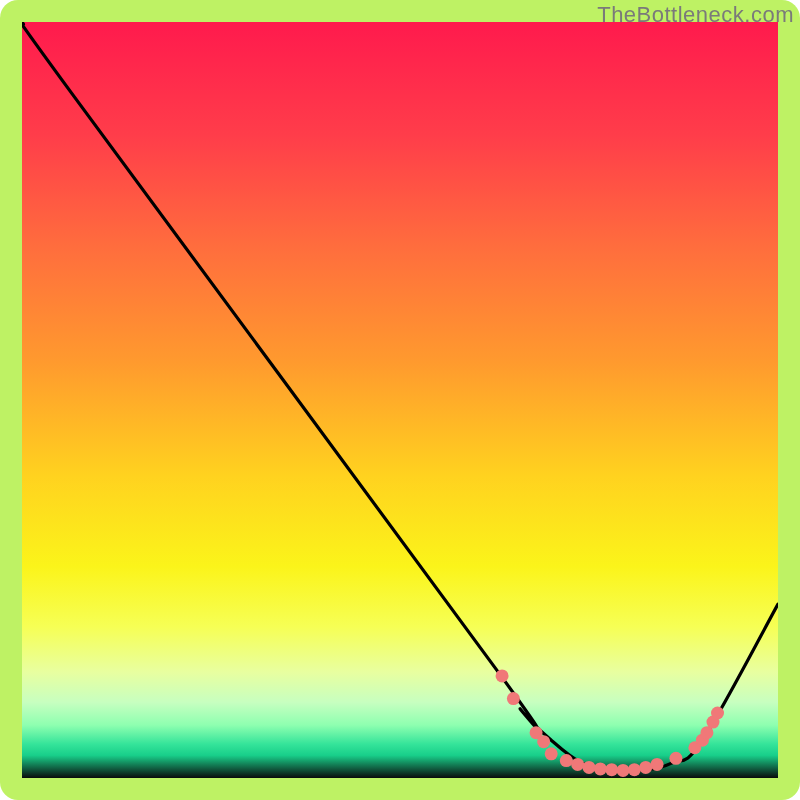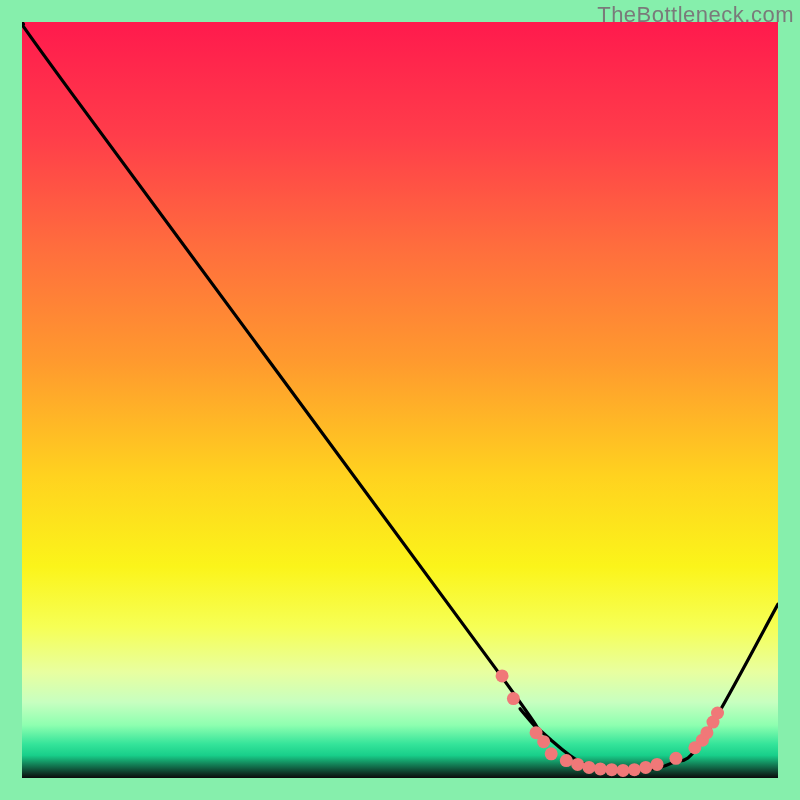--- a/index.html
+++ b/index.html
@@ -1,21 +1,22 @@
 <!DOCTYPE html>
 <html><head>
 <meta charset="utf-8">
 <style>
   * { margin: 0; padding: 0; box-sizing: border-box; }
   html, body { width: 800px; height: 800px; overflow: hidden; background: #fff; }
   .stage {
     position: relative;
     width: 800px;
     height: 800px;
-    background: #86efac;
+    background: #bef264;
+    border-radius: 18px;
   }
   .watermark {
     position: absolute;
     top: 2px;
     right: 6px;
     font-family: Arial, Helvetica, sans-serif;
     font-size: 22px;
     font-weight: 500;
     color: #7a7a7a;
     letter-spacing: 0.5px;

